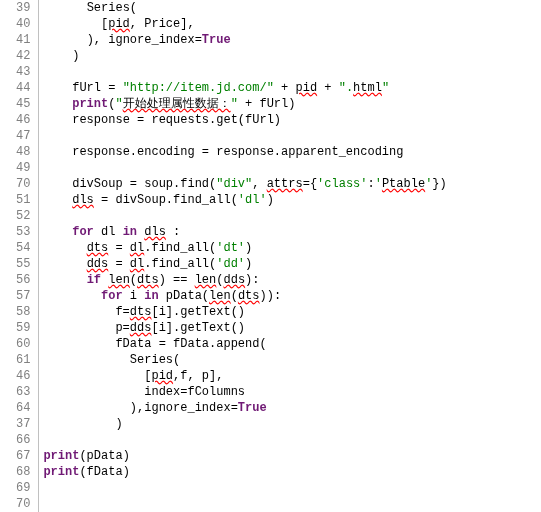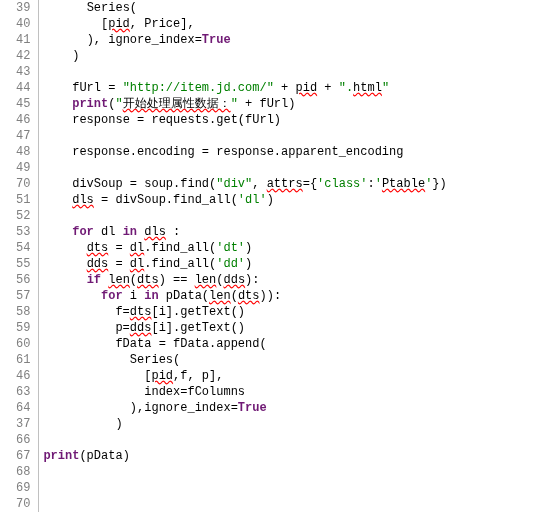--- a/index.html
+++ b/index.html
@@ -102,13 +102,14 @@
     <div class="line">          <span>f=</span><span class="err">dts</span><span>[i].getText()</span></div>
     <div class="line">          <span>p=</span><span class="err">dds</span><span>[i].getText()</span></div>
     <div class="line">          <span>fData = fData.append(</span></div>
     <div class="line">            <span>Series(</span></div>
     <div class="line">              <span>[</span><span class="err">pid</span><span>,f, p],</span></div>
     <div class="line">              <span>index=fColumns</span></div>
     <div class="line">            <span>),ignore_index=</span><span class="kw">True</span></div>
     <div class="line">          <span>)</span></div>
     <div class="line"></div>
     <div class="line"><span class="kw">print</span><span>(pData)</span></div>
+    <div class="line"><span class="kw">print</span><span>(fData)</span></div>
   </div>
 
 </body></html>

